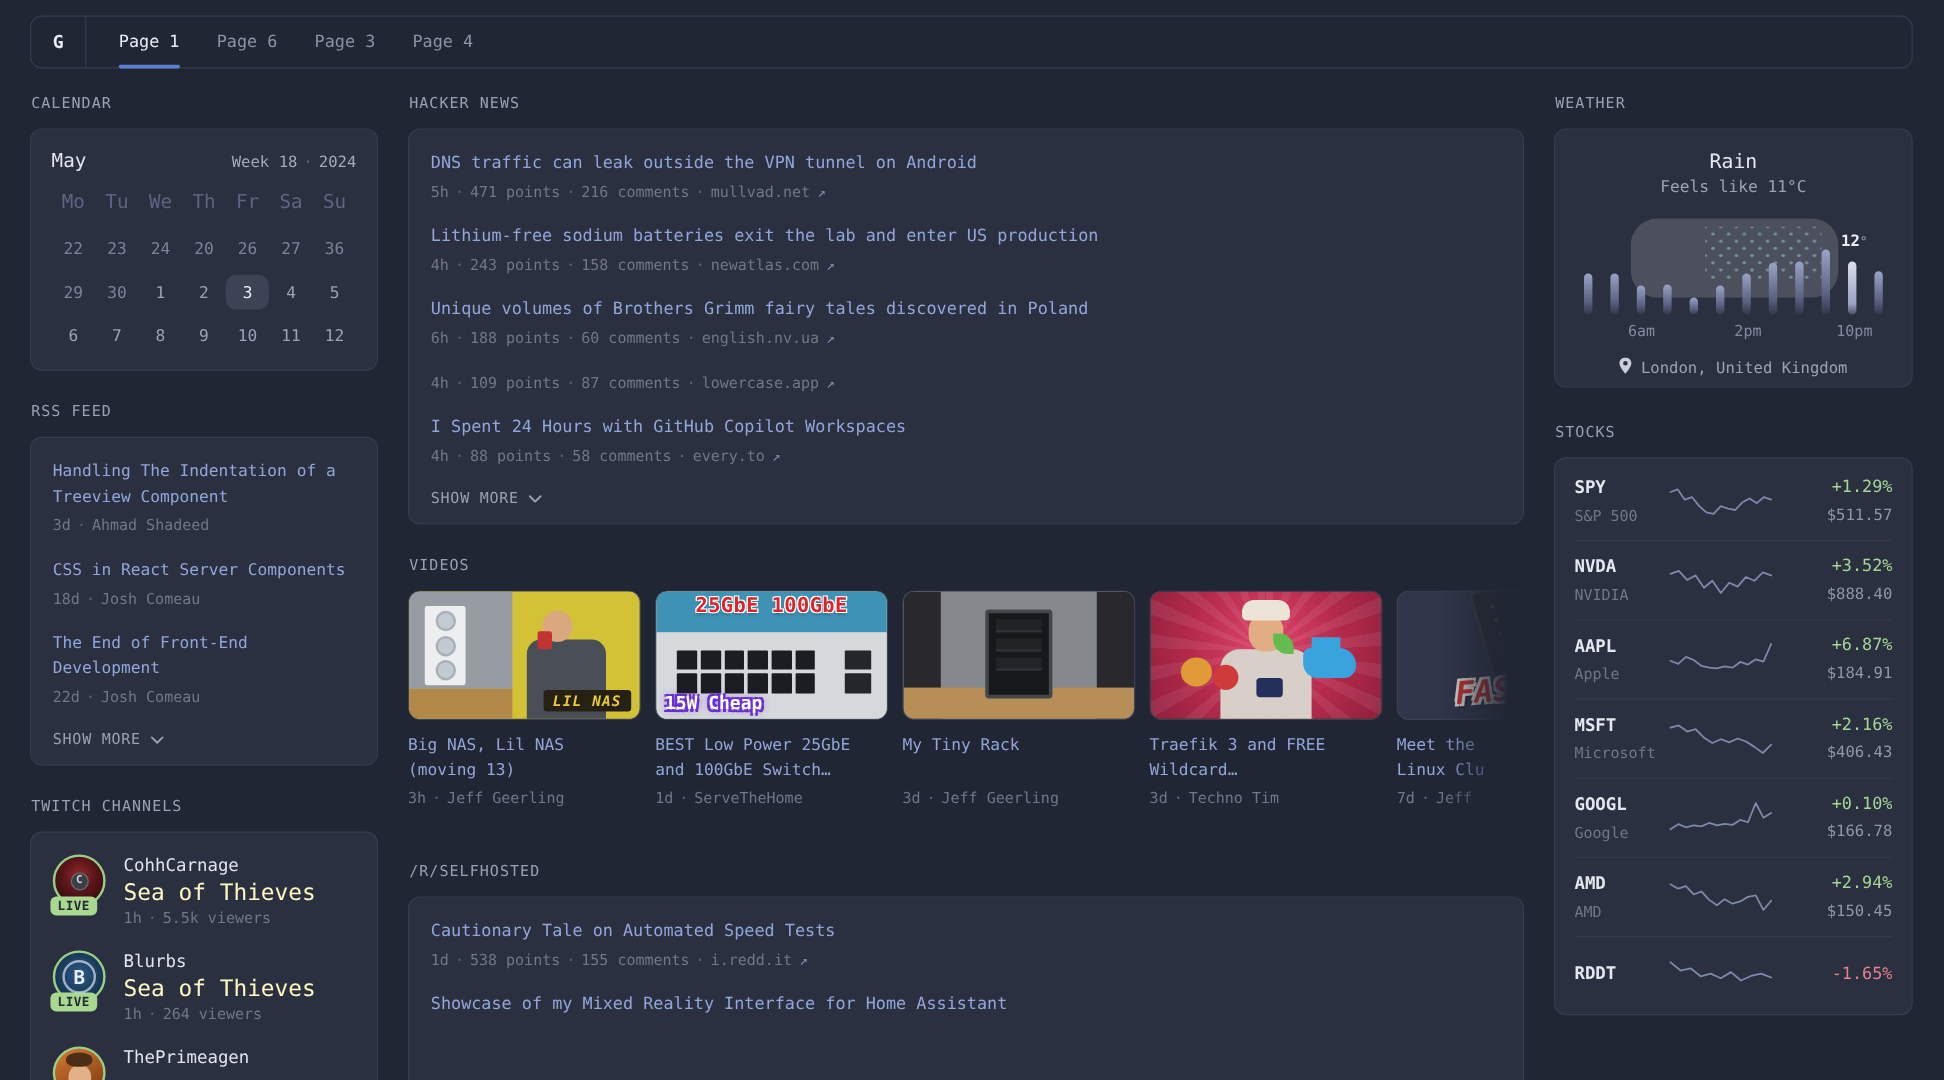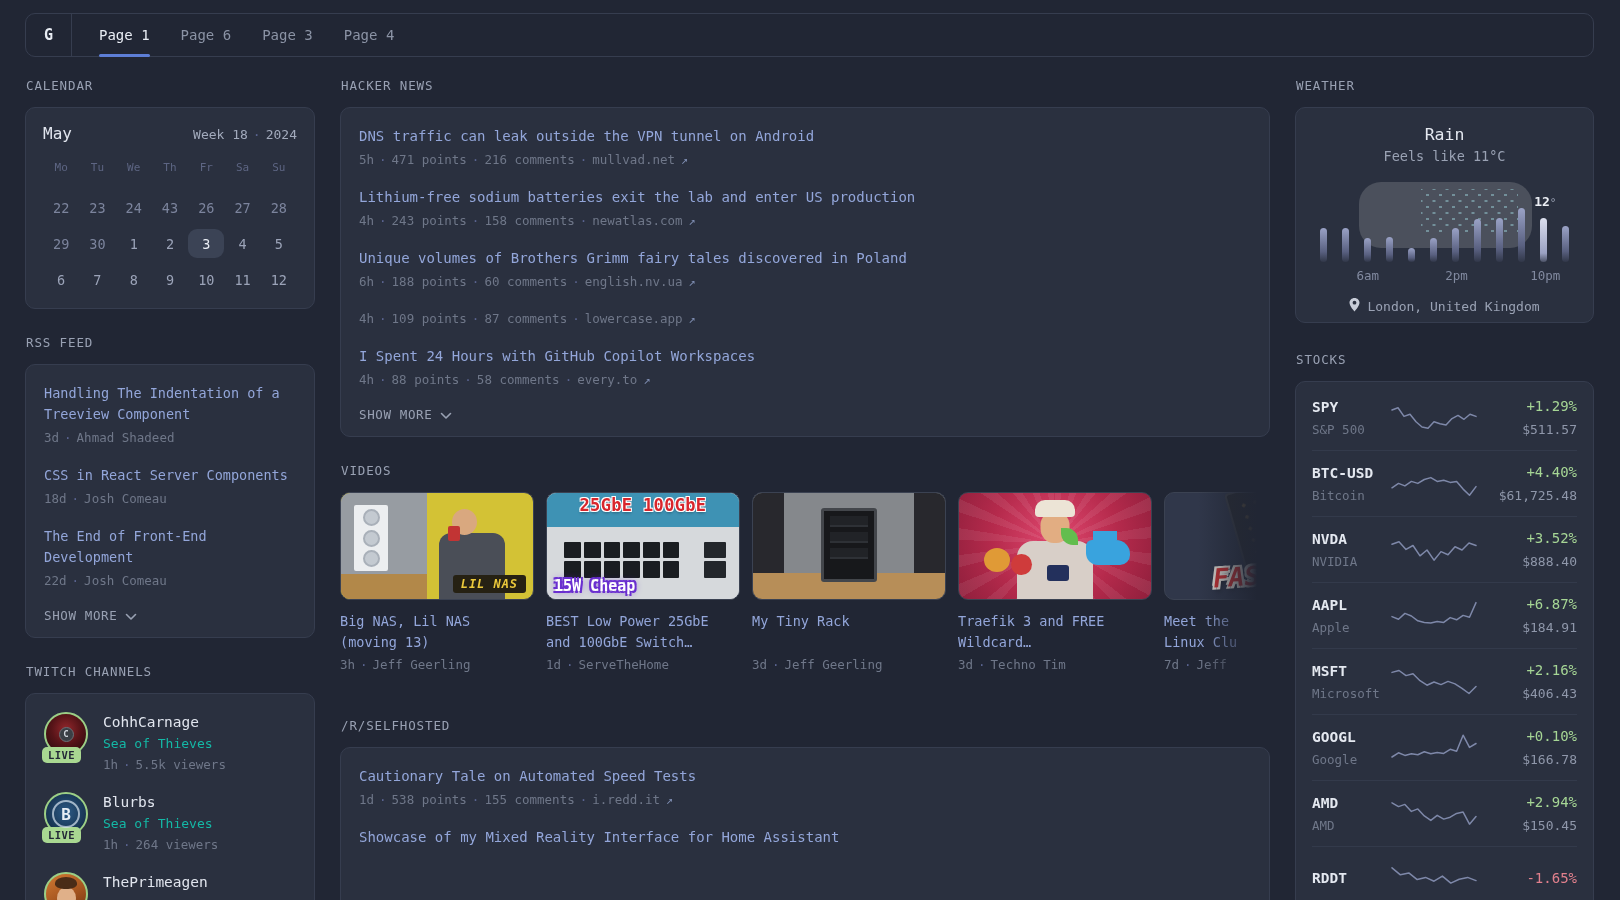--- a/index.html
+++ b/index.html
@@ -25,21 +25,21 @@
   .col-right{left:1295px;width:299px;}
   .sec-label{font-size:12.5px;letter-spacing:.07em;color:#99a1b3;margin:0 0 14px 1px;}
   .card{background:#2a303f;border:1px solid #363d4f;border-radius:10px;}
 
   
   .cal-card{padding:16px 17px 14px;}
   .cal-head{display:flex;justify-content:space-between;align-items:baseline;}
   .cal-month{font-size:16px;color:#e1e5ee;}
   .cal-week{font-size:13px;color:#a2aabc;text-align:center;}
   .cal-grid{display:grid;grid-template-columns:repeat(7,1fr);row-gap:7px;margin-top:14px;}
-  .dow{font-size:11px;color:#5d6583;text-align:center;height:22px;line-height:22px;}
+  .dow{font-size:16px;color:#5d6583;text-align:center;height:22px;line-height:22px;}
   .cal-cell{height:29px;display:flex;align-items:center;justify-content:center;font-size:13.5px;color:#9ba3b8;}
   .cal-cell.muted{color:#7c849d;}
   .cal-cell.sel{background:#3b4355;border-radius:9px;color:#e9edf4;}
 
   
   .feed-card{padding:18px 18px 14px;}
   .feed-item{margin-bottom:17px;}
   .f-title{display:block;color:#93a6da;font-size:14px;line-height:21px;cursor:pointer;}
   .rss .f-title{font-size:13.5px;}
   .f-meta{margin-top:3px;color:#6f7789;font-size:12.5px;line-height:20px;}
@@ -60,21 +60,21 @@
   .av-blurbs{background:radial-gradient(circle at 50% 45%,#2c5a86 0%,#173350 70%);}
   .av-blurbs::after{content:"";position:absolute;inset:6px;border:2px solid rgba(215,228,240,.7);border-radius:50%;}
   .av-blurbs .av-text{color:#e8eef5;font-size:16px;font-weight:700;}
   .av-prime{background:linear-gradient(150deg,#d27a33 0%,#a4541f 55%,#6e3513 100%);overflow:hidden;}
   .av-prime::after{content:"";position:absolute;top:3px;left:9px;right:9px;height:12px;
     border-radius:50% 50% 40% 40%;background:#4a2c17;}
   .av-prime .av-text{width:19px;height:22px;background:#e0b089;border-radius:50%;margin-top:7px;}
   .live{position:absolute;bottom:-9px;left:-4px;background:#a9d891;color:#232836;font-size:10.5px;
     font-weight:700;padding:2px 6px;border-radius:5px;letter-spacing:.04em;}
   .tw-name{color:#e1e5ee;font-size:14.5px;line-height:20px;}
-  .tw-game{color:#14b8a6;font-size:13px;line-height:20px;margin-top:2px;}
+  .tw-game{color:#fef9c3;font-size:19px;line-height:20px;margin-top:2px;}
   .tw-meta{color:#6f7789;font-size:12.5px;line-height:19px;margin-top:1px;}
 
   
   .video-wrap{position:relative;overflow:hidden;}
   .video-row{display:flex;gap:12px;}
   .vid-card{flex:none;width:194px;cursor:pointer;display:block;}
   .thumb{position:relative;width:100%;height:108px;border-radius:10px;border:1px solid #3b4252;
     overflow:hidden;background:#30374a;}
   .vid-title{margin-top:11px;color:#93a6da;font-size:13.5px;line-height:21px;min-height:42px;white-space:pre-line;}
   .vid-meta{margin-top:4px;color:#6f7789;font-size:12.5px;}
@@ -208,24 +208,24 @@
             <span class="dow">We</span>
             <span class="dow">Th</span>
             <span class="dow">Fr</span>
             <span class="dow">Sa</span>
             <span class="dow">Su</span>
           </div>
         <div class="cal-grid" id="cal-grid">
             <div class="cal-cell muted">22</div>
             <div class="cal-cell muted">23</div>
             <div class="cal-cell muted">24</div>
-            <div class="cal-cell muted">43</div>
+            <div class="cal-cell muted">20</div>
             <div class="cal-cell muted">26</div>
             <div class="cal-cell muted">27</div>
-            <div class="cal-cell muted">28</div>
+            <div class="cal-cell muted">36</div>
             <div class="cal-cell muted">29</div>
             <div class="cal-cell muted">30</div>
             <div class="cal-cell">1</div>
             <div class="cal-cell">2</div>
             <div class="cal-cell sel">3</div>
             <div class="cal-cell">4</div>
             <div class="cal-cell">5</div>
             <div class="cal-cell">6</div>
             <div class="cal-cell">7</div>
             <div class="cal-cell">8</div>
@@ -499,35 +499,20 @@
                 <polyline points="1.0,11.0 7.0,8.8 13.0,17.4 19.0,15.2 25.0,22.8 31.0,28.0 37.0,29.2 43.0,22.8 49.0,24.8 55.0,26.0 61.0,19.6 67.0,16.4 73.0,20.3 79.0,15.2 85.0,17.4" fill="none" stroke="#7e88a9" stroke-width="1.5" stroke-linejoin="round" stroke-linecap="round"></polyline>
               </svg>
             </div>
             <div class="s-nums">
               <div class="s-change pos">+1.29%</div>
               <div class="s-price">$511.57</div>
             </div>
           </div>
           <div class="srow">
             <div class="s-id">
-              <div class="s-ticker">BTC-USD</div>
-              <div class="s-name">Bitcoin</div>
-            </div>
-            <div class="s-spark">
-              <svg width="86" height="38" viewBox="0 0 86 38">
-                <polyline points="1.0,22.8 7.5,18.4 13.9,20.9 20.4,16.4 26.8,18.4 33.3,14.5 39.8,12.6 46.2,16.4 52.7,15.2 59.2,17.4 65.6,16.4 72.1,24.1 78.5,30.2 85.0,21.6" fill="none" stroke="#7e88a9" stroke-width="1.5" stroke-linejoin="round" stroke-linecap="round"></polyline>
-              </svg>
-            </div>
-            <div class="s-nums">
-              <div class="s-change pos">+4.40%</div>
-              <div class="s-price">$61,725.48</div>
-            </div>
-          </div>
-          <div class="srow">
-            <div class="s-id">
               <div class="s-ticker">NVDA</div>
               <div class="s-name">NVIDIA</div>
             </div>
             <div class="s-spark">
               <svg width="86" height="38" viewBox="0 0 86 38">
                 <polyline points="1.0,13.2 8.0,10.7 15.0,18.4 22.0,14.5 29.0,24.8 36.0,19.0 43.0,29.2 50.0,20.6 57.0,23.8 64.0,15.8 71.0,19.0 78.0,12.0 85.0,14.5" fill="none" stroke="#7e88a9" stroke-width="1.5" stroke-linejoin="round" stroke-linecap="round"></polyline>
               </svg>
             </div>
             <div class="s-nums">
               <div class="s-change pos">+3.52%</div>

